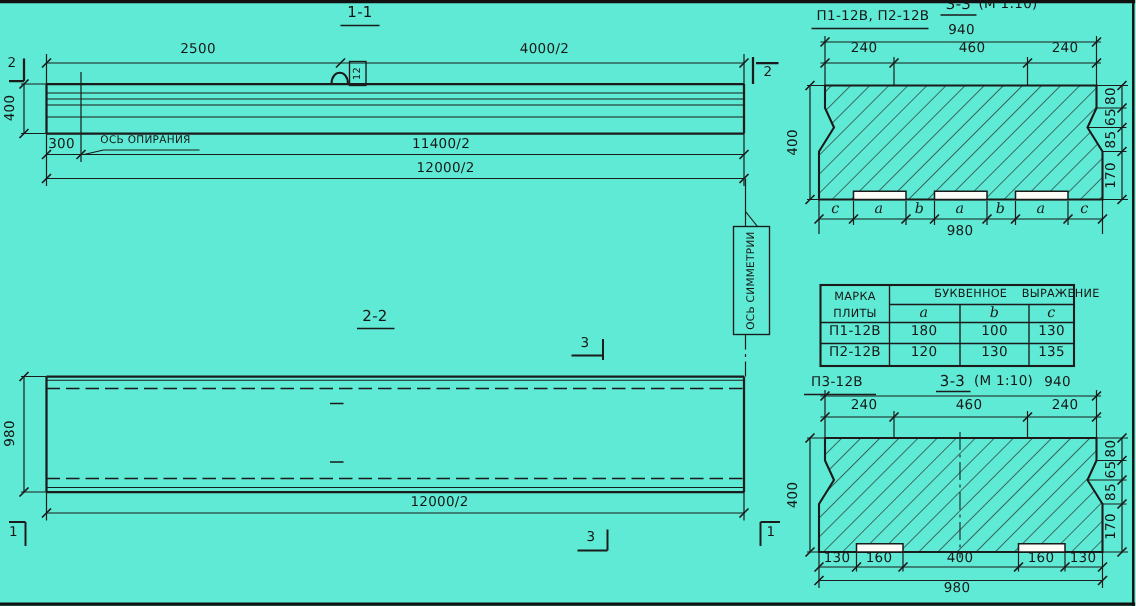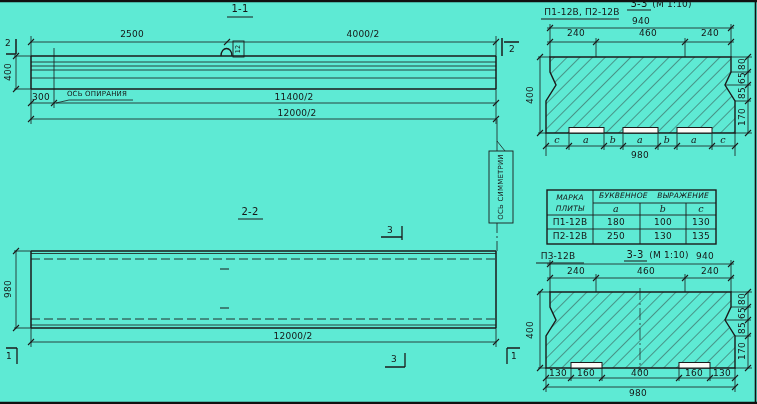--- a/index.html
+++ b/index.html
@@ -12,22 +12,22 @@
   #linework{position:absolute;left:0;top:0;}
   .lbl{
     position:absolute;transform:translate(-50%,-50%);
     font-size:9px;line-height:1;white-space:nowrap;color:#161616;
     letter-spacing:0.2px;
   }
   .rot{transform:translate(-50%,-50%) rotate(-90deg);}
   .ttl{font-size:10px;}
   .sm{font-size:7px;}
   .it{font-style:italic;font-family:"DejaVu Serif","Liberation Serif",serif;font-size:9.5px;}
-  .th{font-size:7.5px;font-style:italic;}
-  .span-hdr{word-spacing:7px;}
+  .th{font-size:7.5px;}
+  .span-hdr{word-spacing:7px;padding-left:48px;}
   .tag{font-size:6.5px;}
 </style>
 </head>
 <body>
 
 <div id="sheet">
 
   <svg id="linework" width="757" height="404" viewBox="0 0 757 404">
     <defs>
       <pattern id="hatch" width="9" height="9" patternUnits="userSpaceOnUse" patternTransform="rotate(45)">
@@ -147,21 +147,21 @@
   <span class="lbl th" style="left:570px;top:209px">ПЛИТЫ</span>
   <span class="lbl th span-hdr" style="left:654px;top:196px">БУКВЕННОЕ ВЫРАЖЕНИЕ</span>
   <span class="lbl it" style="left:616px;top:209px">a</span>
   <span class="lbl it" style="left:663px;top:209px">b</span>
   <span class="lbl it" style="left:701px;top:209px">c</span>
   <span class="lbl" style="left:570px;top:222px">П1-12В</span>
   <span class="lbl" style="left:616px;top:222px">180</span>
   <span class="lbl" style="left:663px;top:222px">100</span>
   <span class="lbl" style="left:701px;top:222px">130</span>
   <span class="lbl" style="left:570px;top:236px">П2-12В</span>
-  <span class="lbl" style="left:616px;top:236px">250</span>
+  <span class="lbl" style="left:616px;top:236px">120</span>
   <span class="lbl" style="left:663px;top:236px">130</span>
   <span class="lbl" style="left:701px;top:236px">135</span>
 
   <span class="lbl" style="left:558px;top:256px">П3-12В</span>
   <span class="lbl ttl" style="left:635px;top:255px">3-3</span>
   <span class="lbl" style="left:669px;top:255px">(М 1:10)</span>
   <span class="lbl" style="left:705px;top:256px">940</span>
   <span class="lbl" style="left:576px;top:271px">240</span>
   <span class="lbl" style="left:646px;top:271px">460</span>
   <span class="lbl" style="left:710px;top:271px">240</span>

